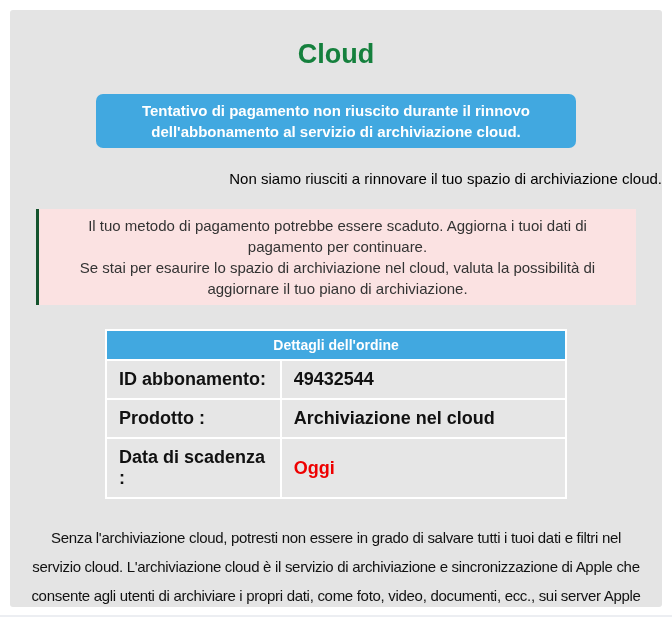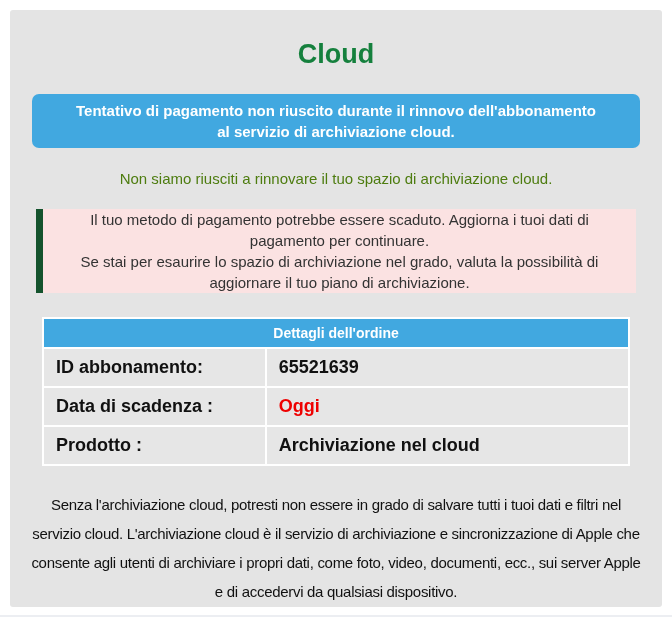--- a/index.html
+++ b/index.html
@@ -26,49 +26,49 @@
   .page-title {
     margin: 30px 0 0 0;
     text-align: center;
     font-size: 27px;
     line-height: 28px;
     font-weight: bold;
     color: #15803d;
   }
   .banner {
     margin: 26px auto 0 auto;
-    width: 608px;
+    width: 480px;
     background: #41a8e0;
     border-radius: 7px;
     color: #ffffff;
     font-weight: bold;
     font-size: 15px;
     line-height: 21px;
     text-align: center;
     padding: 6px 40px;
   }
   .intro {
     margin: 22px auto 15px auto;
-    text-align: center;
+    text-align: right;
     font-size: 15px;
-    color: #4d7c0f;
+    color: #000000;
   }
   .alert {
     margin: 22px 26px 0 26px;
     background: #fbe2e2;
-    border-left: 7px solid #14532d;
-    padding: 0 28px;
+    border-left: 3px solid #14532d;
+    padding: 6px 28px;
     text-align: center;
     font-size: 15px;
     line-height: 21px;
     color: #333333;
   }
   table.order {
     margin: 24px auto 0 auto;
-    width: 588px;
+    width: 462px;
     border-collapse: collapse;
   }
   table.order th {
     background: #41a8e0;
     color: #ffffff;
     font-size: 14px;
     font-weight: bold;
     text-align: center;
     padding: 6px 4px;
     border: 2px solid #ffffff;
@@ -107,41 +107,41 @@
 <div class="card">
 
   <h1 class="page-title">Cloud</h1>
 
   <div class="banner">Tentativo di pagamento non riuscito durante il rinnovo dell'abbonamento al servizio di archiviazione cloud.</div>
 
   <p class="intro">Non siamo riusciti a rinnovare il tuo spazio di archiviazione cloud.</p>
 
   <div class="alert">
     <div>Il tuo metodo di pagamento potrebbe essere scaduto. Aggiorna i tuoi dati di pagamento per continuare.</div>
-    <div>Se stai per esaurire lo spazio di archiviazione nel grado, valuta la possibilità di aggiornare il tuo piano di archiviazione.</div>
+    <div>Se stai per esaurire lo spazio di archiviazione nel cloud, valuta la possibilità di aggiornare il tuo piano di archiviazione.</div>
   </div>
 
   <table class="order">
     <thead>
       <tr>
         <th colspan="2">Dettagli dell'ordine</th>
       </tr>
     </thead>
     <tbody>
       <tr>
         <td class="label-col">ID abbonamento:</td>
-        <td>65521639</td>
+        <td>49432544</td>
+      </tr>
+      <tr>
+        <td class="label-col">Prodotto :</td>
+        <td>Archiviazione nel cloud</td>
       </tr>
       <tr>
         <td class="label-col">Data di scadenza :</td>
         <td class="value-red">Oggi</td>
-      </tr>
-      <tr>
-        <td class="label-col">Prodotto :</td>
-        <td>Archiviazione nel cloud</td>
       </tr>
     </tbody>
   </table>
 
   <p class="description">Senza l'archiviazione cloud, potresti non essere in grado di salvare tutti i tuoi dati e filtri nel servizio cloud. L'archiviazione cloud è il servizio di archiviazione e sincronizzazione di Apple che consente agli utenti di archiviare i propri dati, come foto, video, documenti, ecc., sui server Apple e di accedervi da qualsiasi dispositivo.</p>
 
 </div>
 
 <div class="bottom-divider"></div>
 

